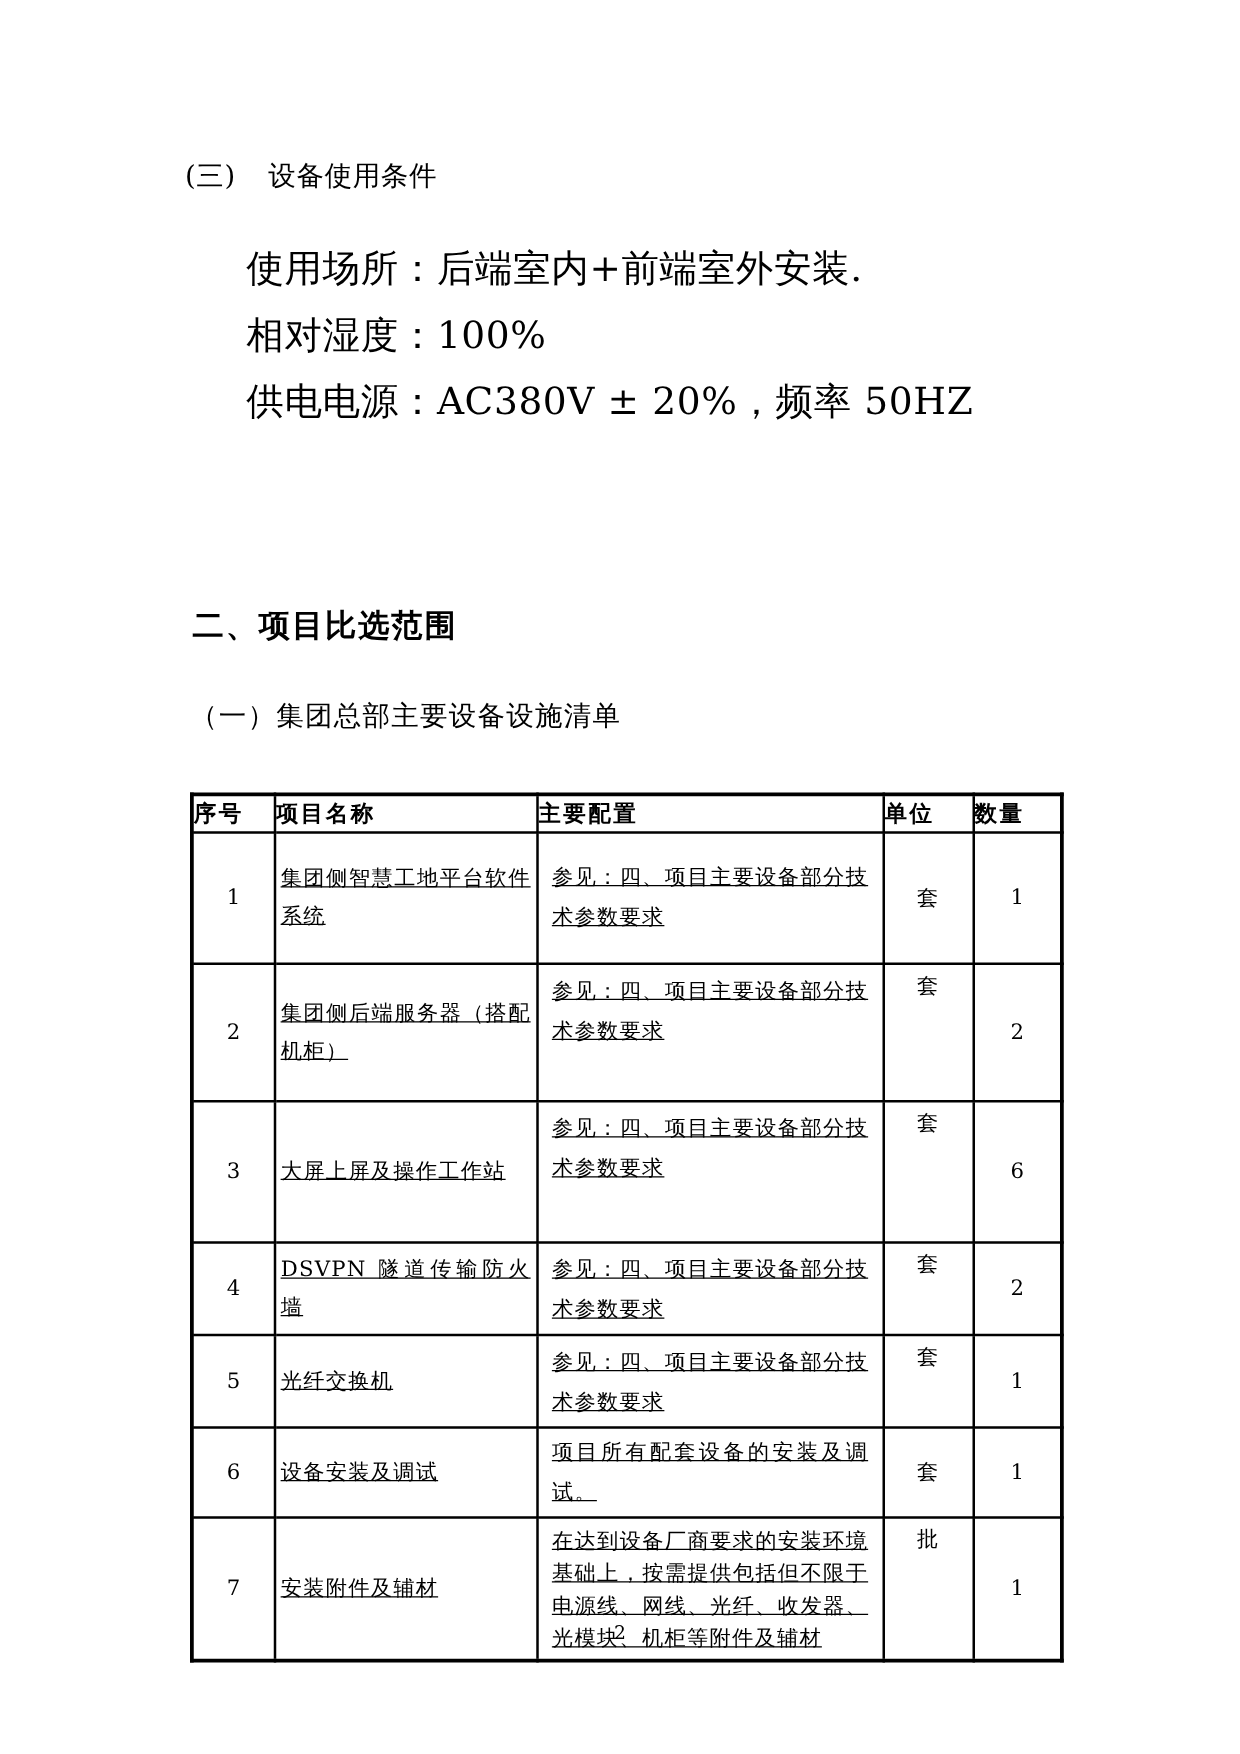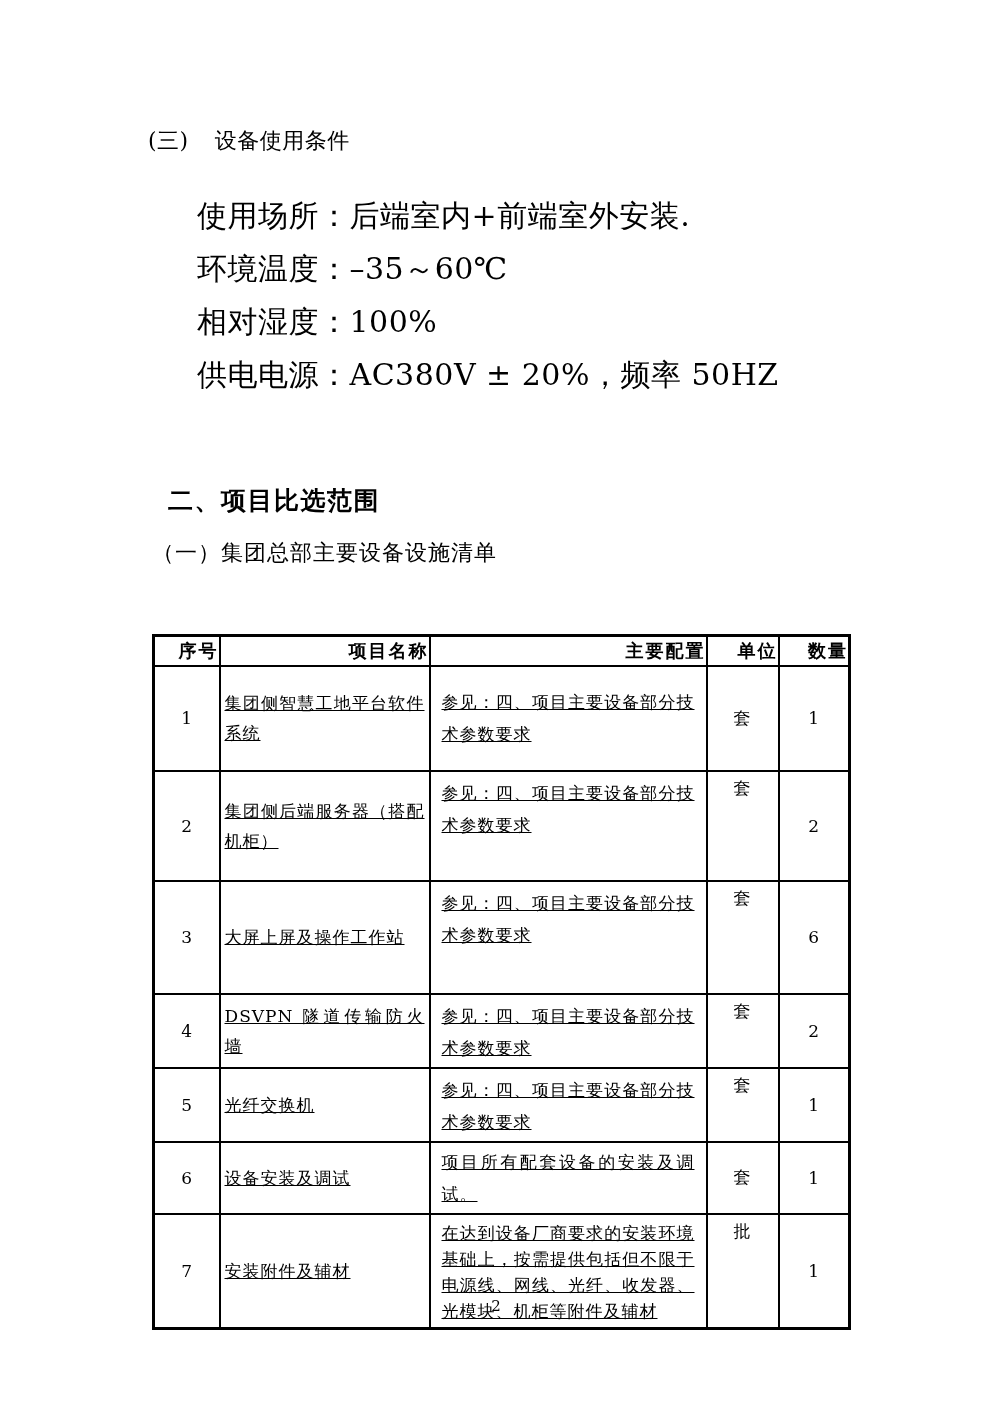--- a/index.html
+++ b/index.html
@@ -35,33 +35,33 @@
   }
   .conditions p {
     margin: 0 0 27px 0;
     font-size: 30px;
     line-height: 26px;
     letter-spacing: 0.5px;
     white-space: nowrap;
   }
   .h-scope {
     position: absolute;
-    left: 168px;
+    left: 154px;
     top: 484px;
     font-size: 25px;
     font-weight: bold;
     letter-spacing: 1.5px;
     font-family: Liberation Mono, monospace;
     white-space: nowrap;
     text-align: right;
   }
   .h-list {
     position: absolute;
     left: 152px;
-    top: 538px;
+    top: 558px;
     font-size: 22px;
     letter-spacing: 1px;
     white-space: nowrap;
   }
   table.maintable {
     position: absolute;
     left: 152px;
     top: 634px;
     width: 696px;
     border-collapse: collapse;
@@ -71,21 +71,21 @@
   .maintable th, .maintable td {
     border: 2px solid #000000;
     box-sizing: border-box;
     overflow: hidden;
   }
   .maintable th {
     font-family: "DejaVu Sans", "Liberation Sans", sans-serif;
     font-weight: bold;
     font-size: 18px;
     letter-spacing: 2px;
-    text-align: right;
+    text-align: left;
     vertical-align: middle;
     height: 30px;
     padding: 0;
   }
   .maintable td {
     font-size: 17px;
   }
   td.c-no  { text-align: center; vertical-align: middle; }
   td.c-name {
     text-align: justify;
@@ -130,21 +130,20 @@
 <body>
 
 <div class="page">
 
   <div class="h-condition">
     <span>(三)</span><span class="title">设备使用条件</span>
   </div>
 
   <div class="conditions">
     <p>使用场所：后端室内+前端室外安装.</p>
-    <p>环境温度：–35～60℃</p>
     <p>相对湿度：100%</p>
     <p>供电电源：AC380V ± 20%，频率 50HZ</p>
   </div>
 
   <div class="h-scope">二、项目比选范围</div>
 
   <div class="h-list">（一）集团总部主要设备设施清单</div>
 
   <table class="maintable">
     <colgroup>

